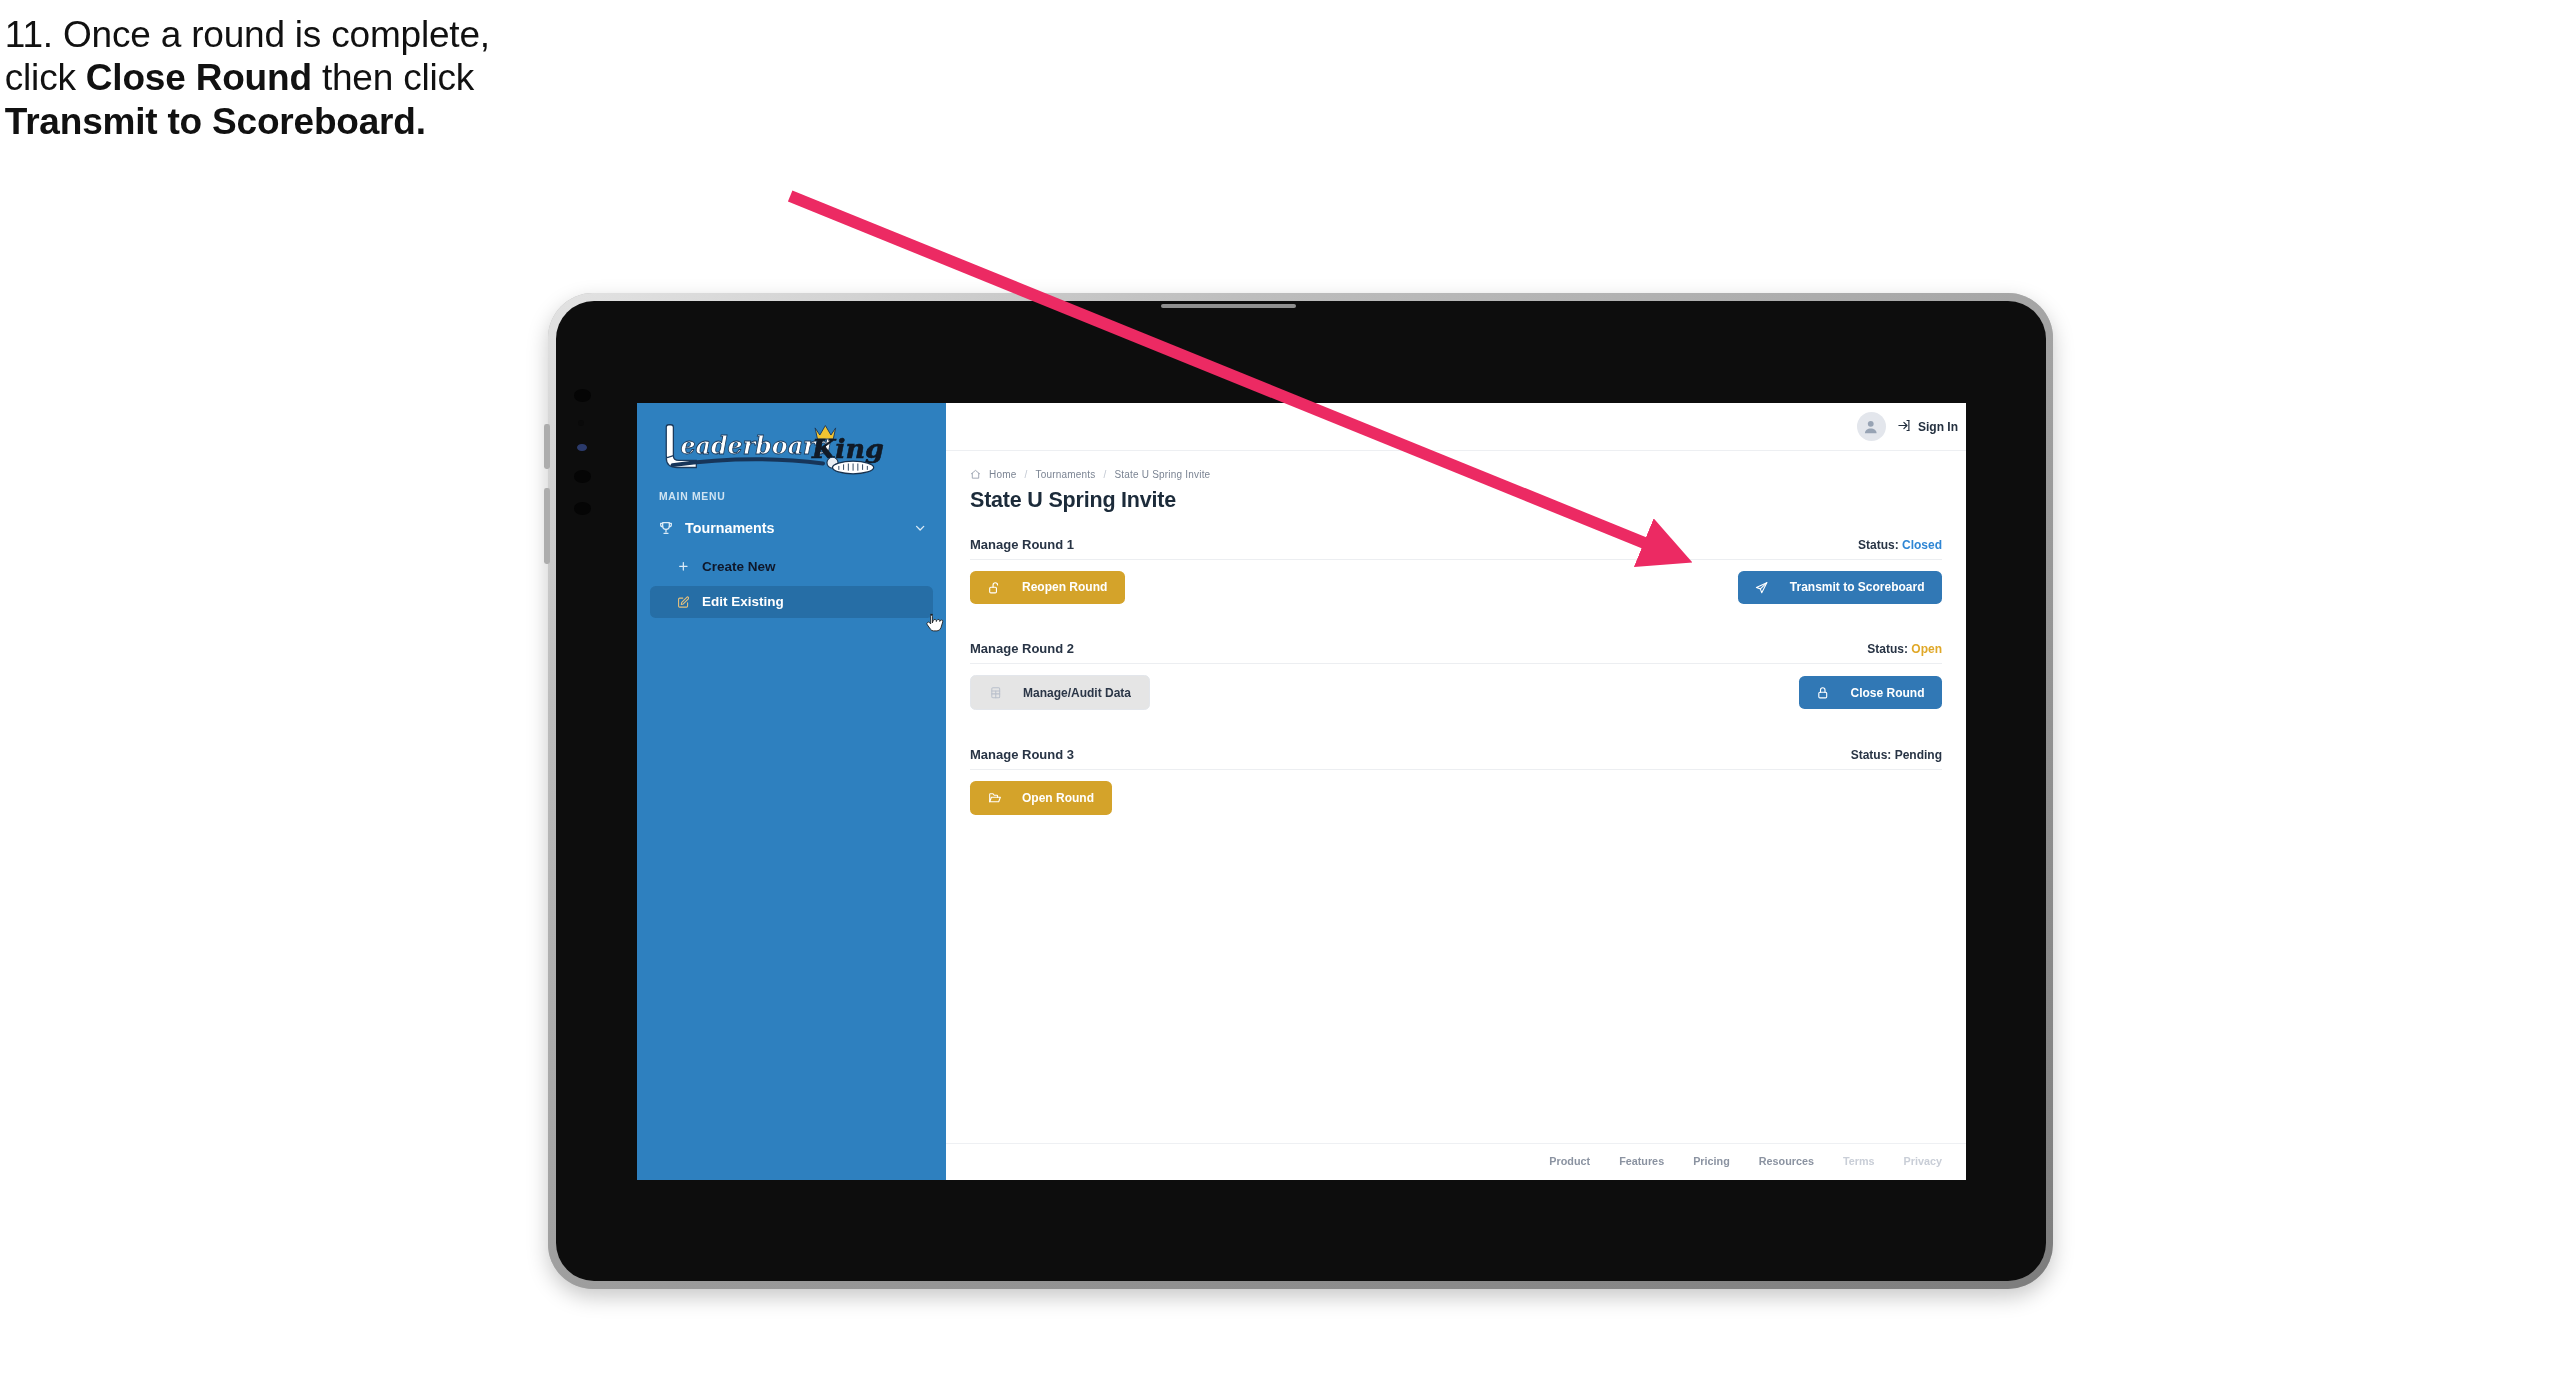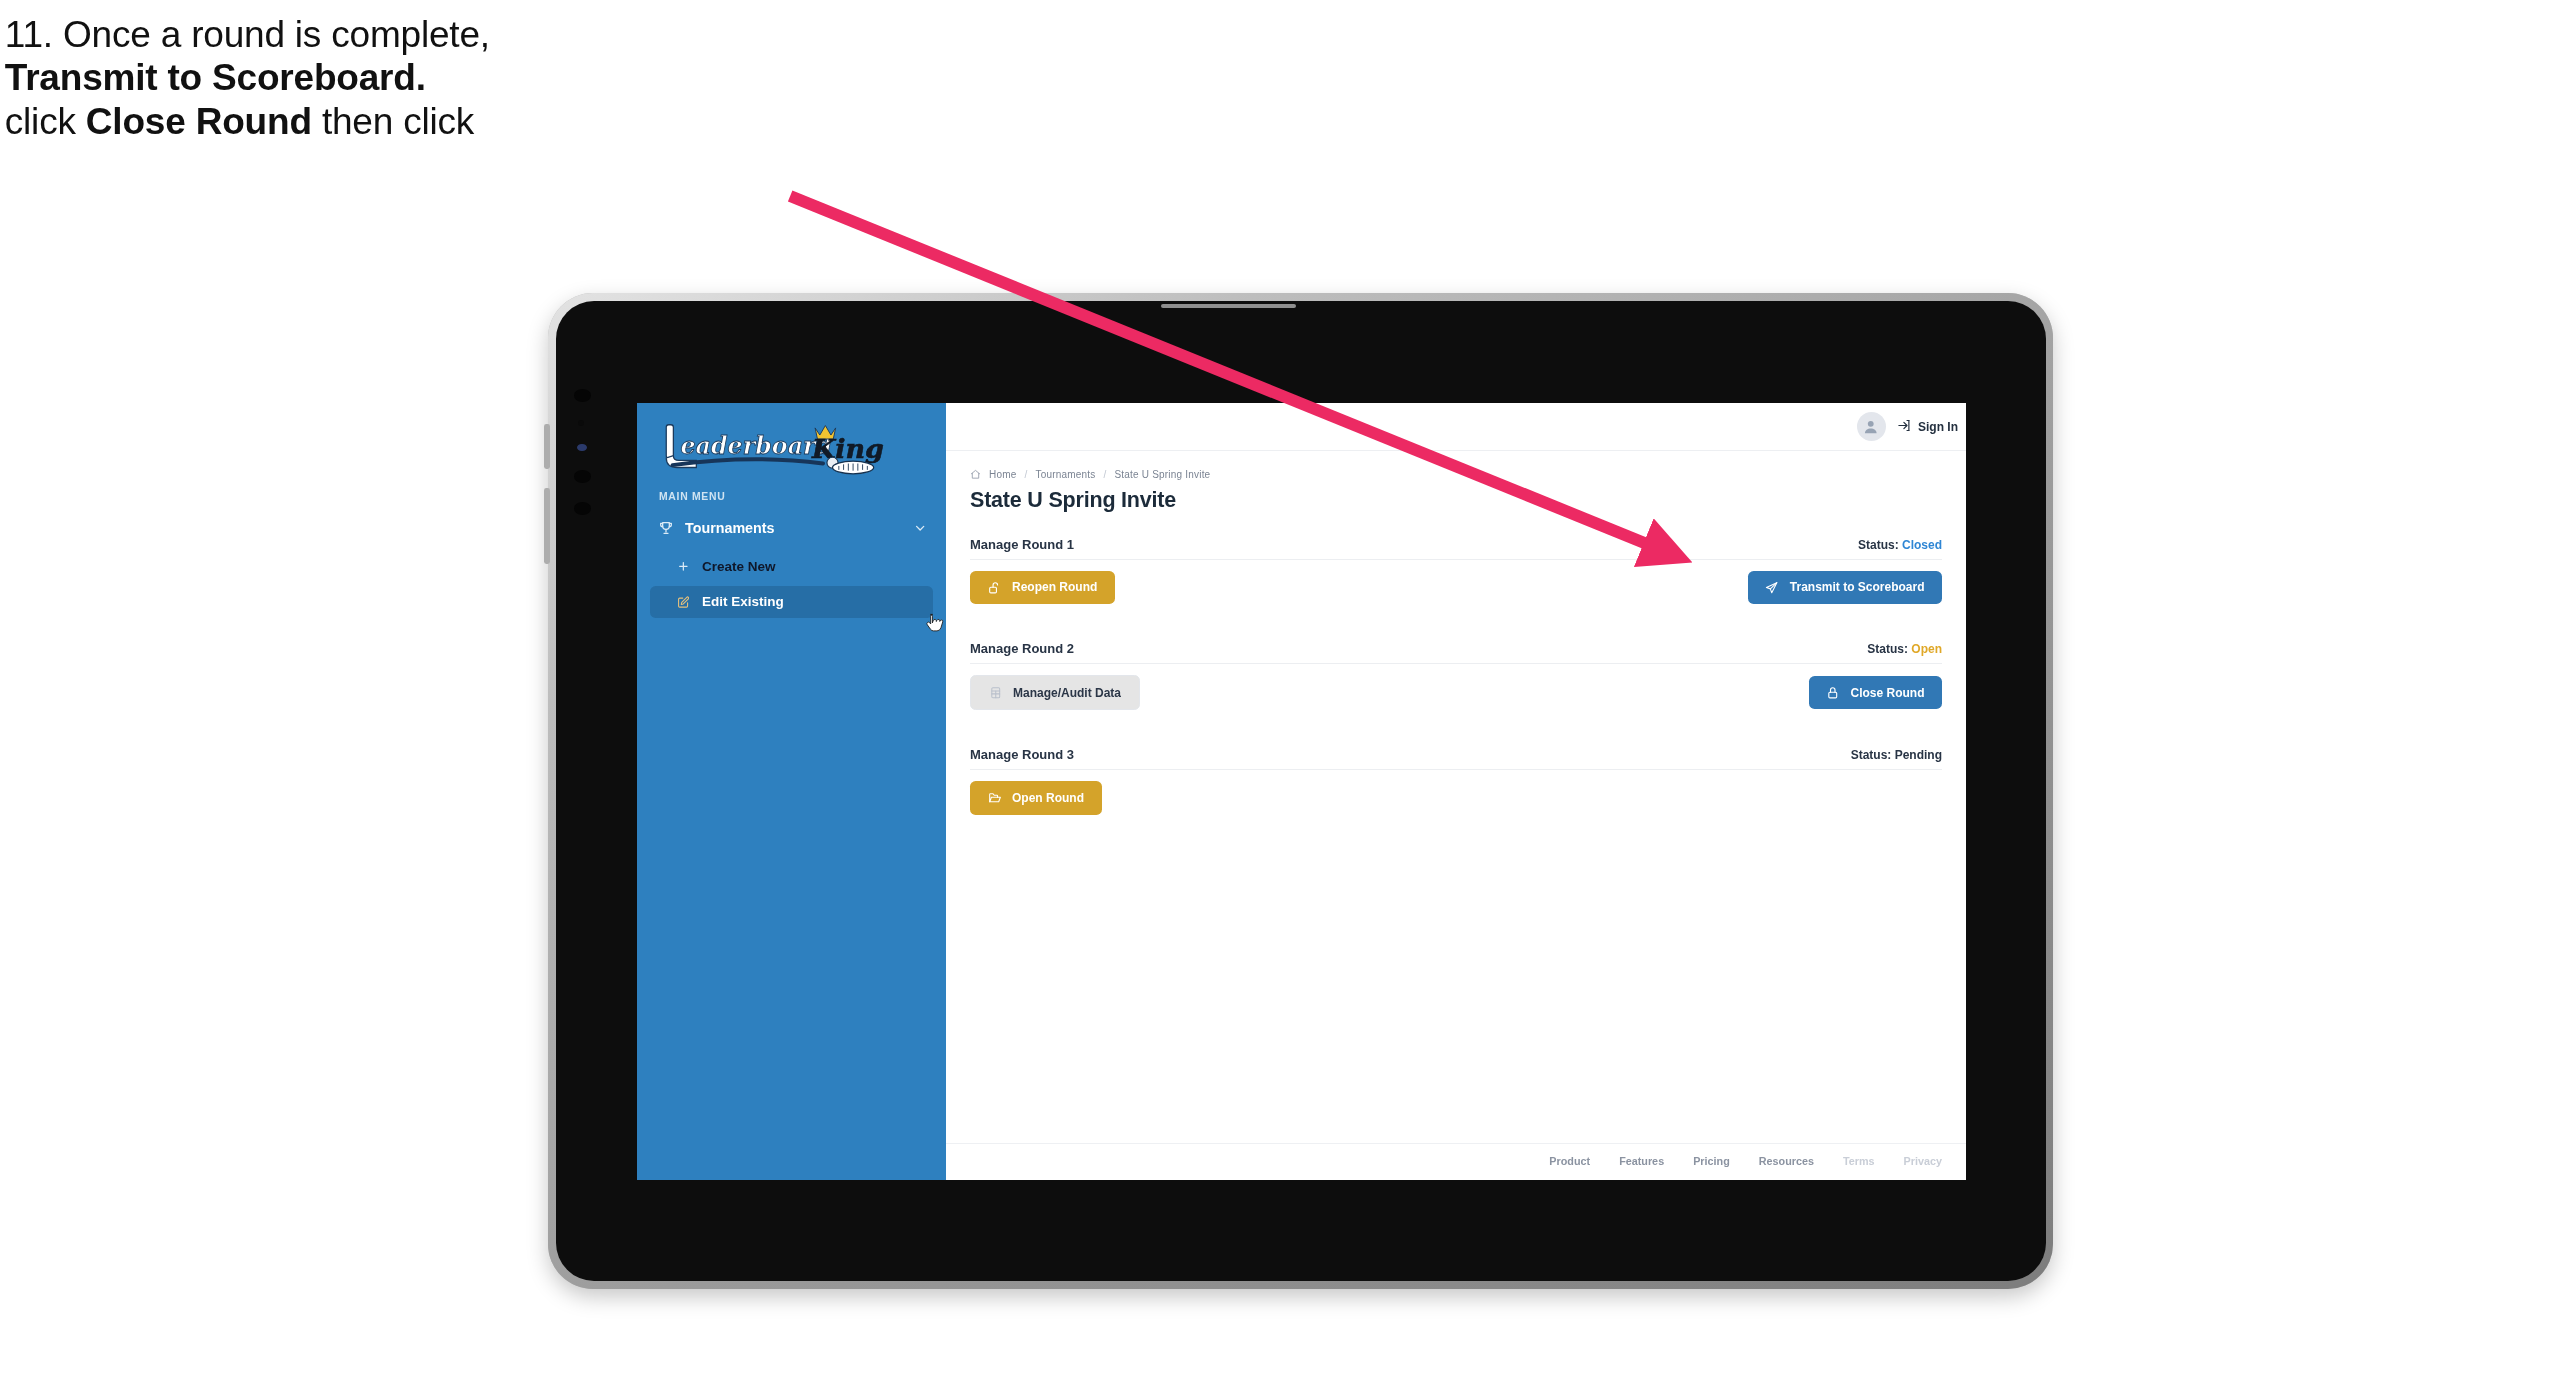--- a/index.html
+++ b/index.html
@@ -216,21 +216,21 @@
   .round-status { font-size: 12px; font-weight: 700; color: #283445; }
   .st-closed  { color: #2f86d4; }
   .st-open    { color: #e0a828; }
   .st-pending { color: #283445; }
 
   .round-actions {
     display: flex; align-items: center; justify-content: space-between;
     padding: 11px 0 21px 0;
   }
   .btn {
-    display: inline-flex; align-items: center; gap: 11px;
+    display: inline-flex; align-items: center; gap: 21px;
     border: 0; border-radius: 5.6px;
     font-family: "Liberation Sans", sans-serif;
     font-size: 12px; font-weight: 700;
     padding: 9.6px 17.5px;
     cursor: pointer;
     white-space: nowrap;
   }
   .btn-gold  { background: #d4a32a; color: #ffffff; }
   .btn-blue  { background: #3178b5; color: #ffffff; }
   .btn-ghost { background: #e5e5e5; color: #2b3647; border: 0.8px solid #e3e6eb; }
@@ -251,22 +251,22 @@
   }
   .footer a.dim { color: #c9ced7; }
 </style>
 </head>
 <body>
 
 <div id="root">
 
   <div class="caption">
     <span class="line">11. Once a round is complete,</span>
+    <span class="line"><span>click </span><span class="b">Close Round</span><span> then click</span></span>
     <span class="line b">Transmit to Scoreboard.</span>
-    <span class="line"><span>click </span><span class="b">Close Round</span><span> then click</span></span>
   </div>
 
   <svg class="arrow-layer" viewBox="0 0 3234 1740">
     <defs>
       <marker id="arrowhead" markerWidth="4.4" markerHeight="4.4" refX="1.9" refY="2.2" orient="auto">
         <path d="M0,0 L4.4,2.2 L0,4.4 Z" fill="#ec2a63"></path>
       </marker>
     </defs>
     <line x1="992" y1="246" x2="2090" y2="692" stroke="#ec2a63" stroke-width="15" marker-end="url(#arrowhead)"></line>
   </svg>

